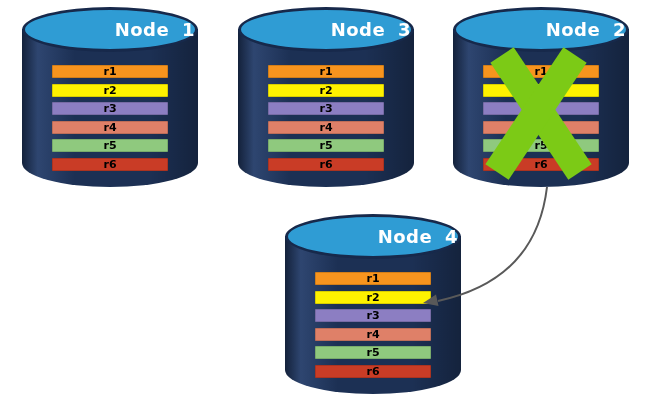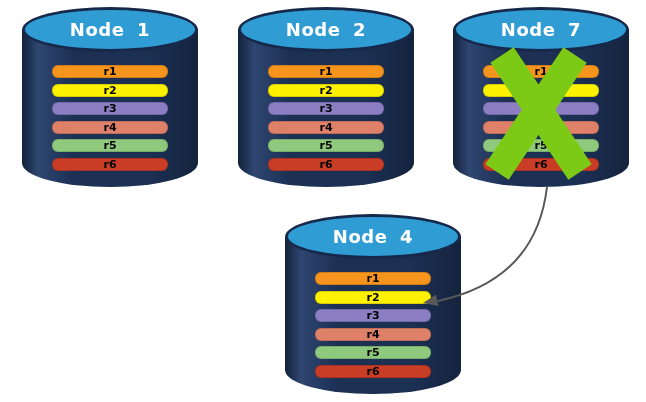--- a/index.html
+++ b/index.html
@@ -19,30 +19,30 @@
     position:absolute;left:0;right:0;top:22px;bottom:0;
     background:linear-gradient(90deg, rgba(0,0,0,0.30) 0%, rgba(80,110,165,0.35) 9%, rgba(0,0,0,0) 30%, rgba(0,0,0,0) 72%, rgba(0,0,0,0.28) 100%), var(--body-color,#1C3054);
     border-radius:0 0 50% 50% / 0 0 24px 24px;
   }
   .cyl-top{
     position:absolute;left:0;right:0;top:0;height:45px;
     background:var(--top-color,#2F9CD4);
     border:3px solid var(--rim-color,#17294B);
     border-radius:50%;
     box-sizing:border-box;
-    display:flex;align-items:center;justify-content:center;
+    display:flex;align-items:center;justify-content:flex-end;
   }
   .node-title{
     color:#ffffff;font-size:18px;font-weight:bold;
     word-spacing:6px;letter-spacing:0.5px;
     white-space:pre;
   }
   .bars{position:absolute;left:30px;top:58px;width:116px;}
   .bar{
-    height:13px;margin-bottom:5.5px;border-radius:6px;
+    height:13px;margin-bottom:5.5px;border-radius:1px;
     display:flex;align-items:center;justify-content:center;
     box-shadow:0 0 0 1px rgba(0,0,0,0.15) inset;
   }
   .bar span{
     color:#000000;font-size:11px;font-weight:bold;line-height:13px;
   }
   .overlay{
     position:absolute;left:0;top:0;width:646px;height:402px;
     pointer-events:none;
   }
@@ -75,21 +75,21 @@
         </div>
       <div class="bar" style="background: rgb(201, 60, 38);">
           <span>r6</span>
         </div>
     </div>
   </div>
 
   <div class="node node-2">
     <div class="cyl-body"></div>
     <div class="cyl-top">
-      <span class="node-title">Node 2</span>
+      <span class="node-title">Node 3</span>
     </div>
     <div class="bars">
       <div class="bar" style="background: rgb(247, 148, 30);">
           <span>r1</span>
         </div>
       <div class="bar" style="background: rgb(254, 242, 0);">
           <span>r2</span>
         </div>
       <div class="bar" style="background: rgb(140, 126, 194);">
           <span>r3</span>
@@ -102,21 +102,21 @@
         </div>
       <div class="bar" style="background: rgb(201, 60, 38);">
           <span>r6</span>
         </div>
     </div>
   </div>
 
   <div class="node node-3">
     <div class="cyl-body"></div>
     <div class="cyl-top">
-      <span class="node-title">Node 7</span>
+      <span class="node-title">Node 2</span>
     </div>
     <div class="bars">
       <div class="bar" style="background: rgb(247, 148, 30);">
           <span>r1</span>
         </div>
       <div class="bar" style="background: rgb(254, 242, 0);">
           <span>r2</span>
         </div>
       <div class="bar" style="background: rgb(140, 126, 194);">
           <span>r3</span>

